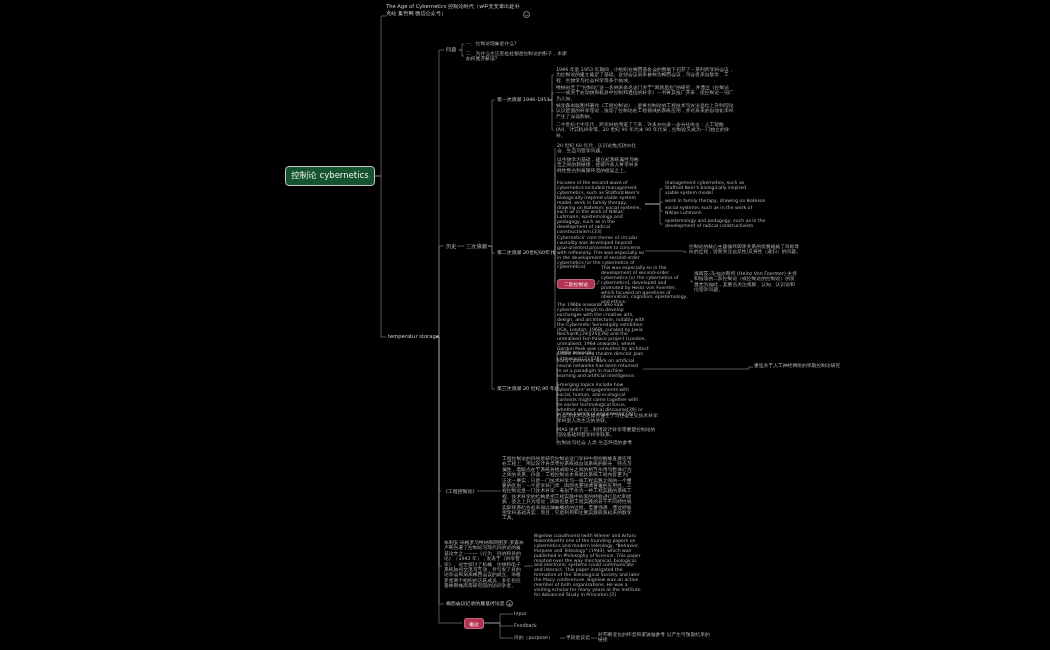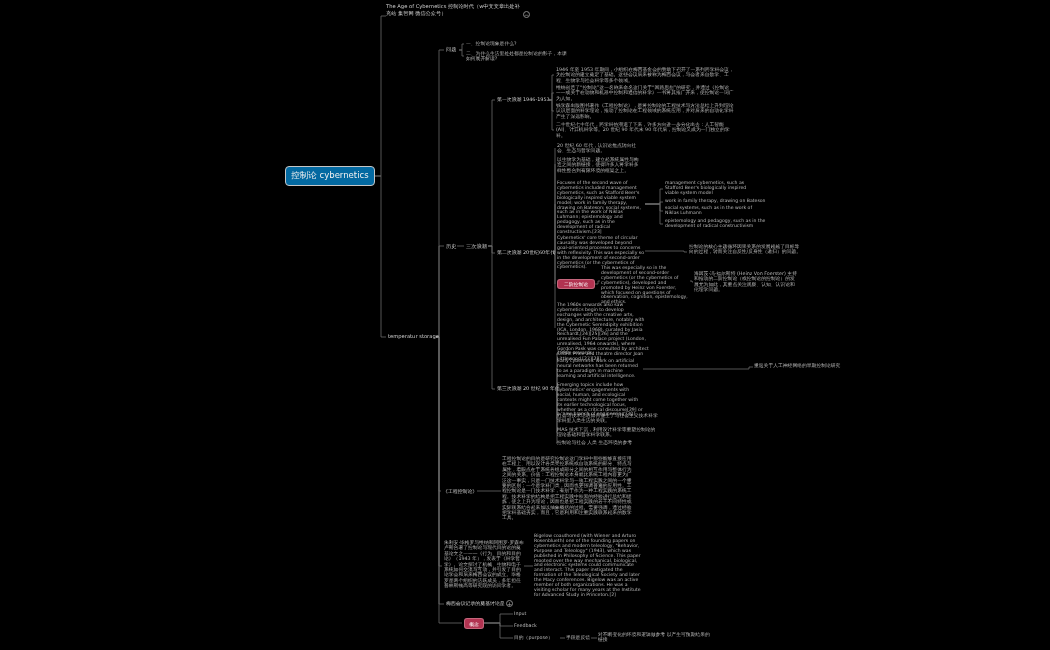--- a/index.html
+++ b/index.html
@@ -8,21 +8,21 @@
     font-family:"DejaVu Sans","Liberation Sans",sans-serif;
   }
   #canvas{position:absolute;left:0;top:0;width:1050px;height:650px;}
   svg#links{position:absolute;left:0;top:0;pointer-events:none;}
   .n{position:absolute;color:#bfbfbf;}
   .lbl{font-size:5.2px;line-height:7px;white-space:nowrap;color:#cfcfcf;}
   .cn{font-size:4.8px;line-height:5.4px;color:#b9b9b9;}
   .en{font-size:4.6px;line-height:4.9px;color:#b9b9b9;}
   .root-box{
     left:285px;top:166px;width:90px;height:20px;
-    background:#0369a1;border:1px solid #c6c6c6;border-radius:4px;
+    background:#14532d;border:1px solid #c6c6c6;border-radius:4px;
     color:#f0f0f0;font-size:8.5px;display:flex;align-items:center;justify-content:center;
     box-sizing:border-box;
   }
   .red-box{
     border-radius:3px;color:#fff;display:flex;align-items:center;justify-content:center;
     font-size:4.8px;border:1px solid rgba(255,255,255,.25);box-sizing:border-box;
   }
   .circ-icon{
     width:7px;height:7px;border-radius:50%;border:1px solid #8a8a8a;color:#aaa;
     font-size:6px;line-height:6px;text-align:center;box-sizing:border-box;background:#000;

